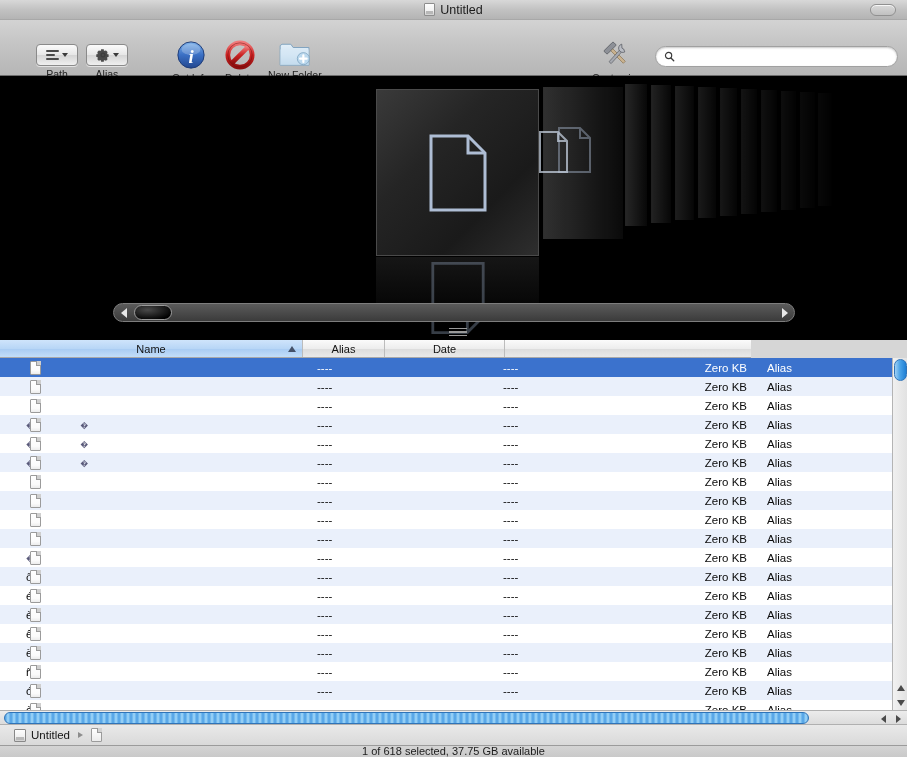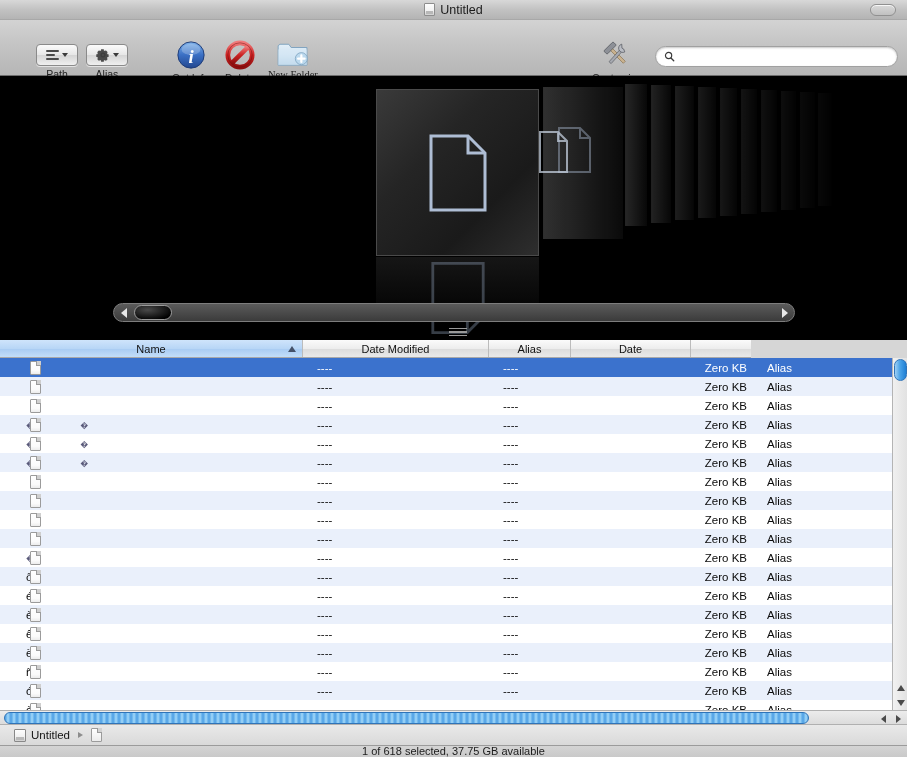--- a/index.html
+++ b/index.html
@@ -330,21 +330,21 @@
             <stop offset="1" stop-color="#8e0f0f"></stop>
       </linearGradient>
         </defs>
       <circle cx="16" cy="16" r="13" fill="none" stroke="url(#gDel)" stroke-width="5"></circle>
       <line x1="7" y1="25" x2="25" y2="7" stroke="url(#gDel)" stroke-width="5"></line>
       <circle cx="16" cy="16" r="13" fill="none" stroke="#6e0a0a" stroke-width="0.8" opacity=".6"></circle>
     </svg>
     <span class="tb-label">Delete</span>
   </div>
 
-  <div class="tb-item" style="left:268px; top:21px;font-family:Liberation Serif, serif;">
+  <div class="tb-item" style="left:268px; top:21px;">
     <svg class="folder-icon" viewBox="0 0 34 28">
       <defs>
         <linearGradient id="gFold" x1="0" y1="0" x2="0" y2="1">
           <stop offset="0" stop-color="#e3eff8"></stop>
             <stop offset="0.5" stop-color="#cfe3f2"></stop>
             <stop offset="1" stop-color="#a9cbe4"></stop>
         </linearGradient>
       </defs>
       <path d="M1 5 L1 26 L32 26 L32 7 L15 7 L12.5 3.5 L3 3.5 Z" fill="url(#gFold)" stroke="#7ba0bd" stroke-width="1"></path>
       <path d="M1 9 L32 9 L32 26 L1 26 Z" fill="#d8e9f6" opacity=".55"></path>
@@ -431,23 +431,20 @@
         <i></i>
       </div>
   </div>
 </div>
 
 <div class="list-header" id="list-header">
     <div class="hcell sorted" style="width: 303px;">
       <span>Name</span>
       <span class="sort-tri"></span>
     </div>
-    <div class="hcell" style="width: 186px;">
-      <span>Date Modified</span>
-    </div>
     <div class="hcell" style="width: 82px;">
       <span>Alias</span>
     </div>
     <div class="hcell" style="width: 120px;">
       <span>Date</span>
     </div>
   </div>
 
 <div class="list-body" id="list-body">
     <div class="row sel">

